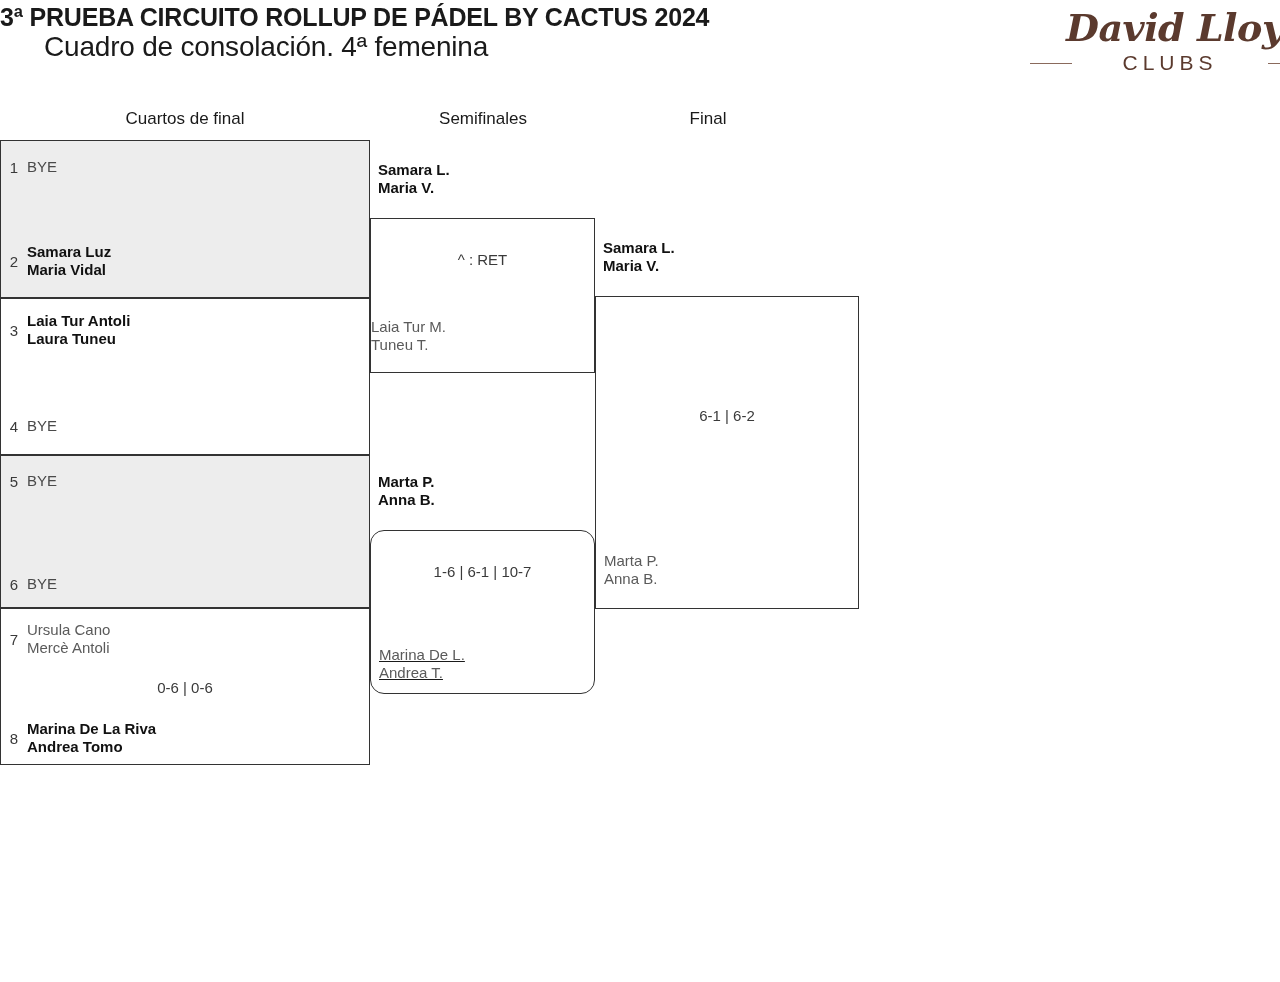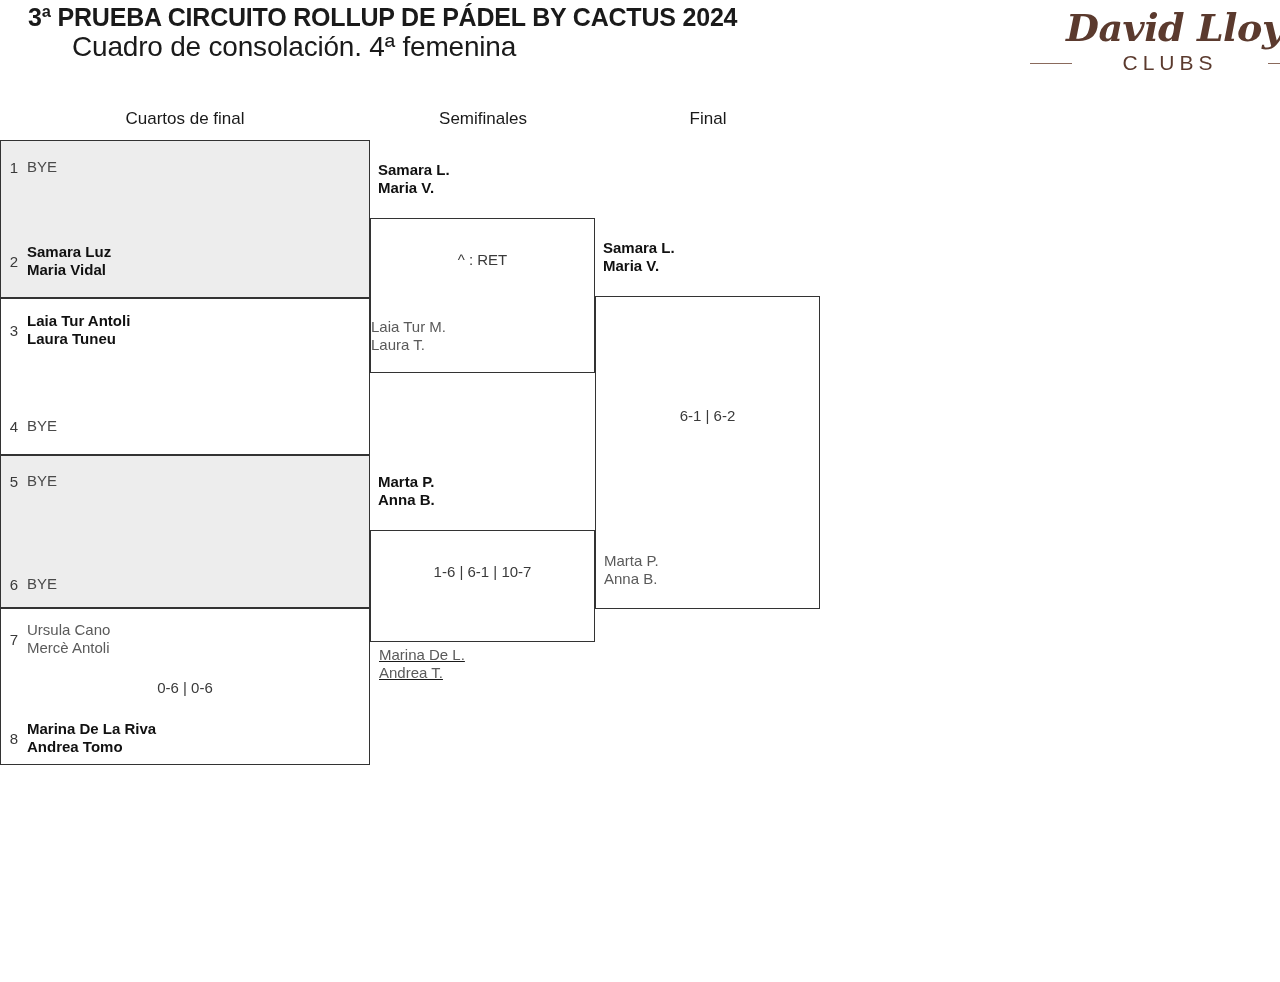--- a/index.html
+++ b/index.html
@@ -15,21 +15,20 @@
     color: #1a1a1a;
     overflow: hidden;
   }
 
   
   .page-title {
     position: absolute;
     left: 0px;
     top: 2px;
     width: 1000px;
-    padding-left: 28px;
   }
   .page-title .line1 {
     font-size: 25px;
     font-weight: 700;
     letter-spacing: -0.2px;
     line-height: 30px;
     white-space: nowrap;
   }
   .page-title .line2 {
     font-size: 28px;
@@ -136,24 +135,24 @@
   }
 
   
   #qf1 { left: 0px; top: 140px;  width: 370px; height: 158px; }
   #qf2 { left: 0px; top: 298px;  width: 370px; height: 157px; }
   #qf3 { left: 0px; top: 455px;  width: 370px; height: 153px; }
   #qf4 { left: 0px; top: 608px;  width: 370px; height: 157px; }
 
   
   #sf1 { left: 370px; top: 218px; width: 225px; height: 155px; }
-  #sf2 { left: 370px; top: 530px; width: 225px; height: 112px; }
-
-  
-  #fb1 { left: 595px; top: 296px; width: 225px; height: 313px; padding-left: 16px; }
+  #sf2 { left: 370px; top: 530px; width: 225px; height: 164px; border-radius: 14px; }
+
+  
+  #fb1 { left: 595px; top: 296px; width: 264px; height: 313px; padding-left: 16px; }
 
   
   .above-label {
     position: absolute;
     display: flex;
     align-items: flex-start;
   }
   .above-label .team { padding-left: 8px; }
 </style>
 </head>
@@ -243,21 +242,21 @@
     <div>Samara L.</div>
     <div>Maria V.</div>
   </div>
 </div>
 
 <div class="match" id="sf1">
   <div class="score" style="top:32px;">^ : RET</div>
   <div class="slot" style="top:99px; padding-left:0;">
     <div class="team loser">
       <div>Laia Tur M.</div>
-      <div>Laura T.</div>
+      <div>Tuneu T.</div>
     </div>
   </div>
 </div>
 
 <div class="above-label" style="left:370px; top:473px; width:225px;">
   <div class="team winner">
     <div>Marta P.</div>
     <div>Anna B.</div>
   </div>
 </div>

